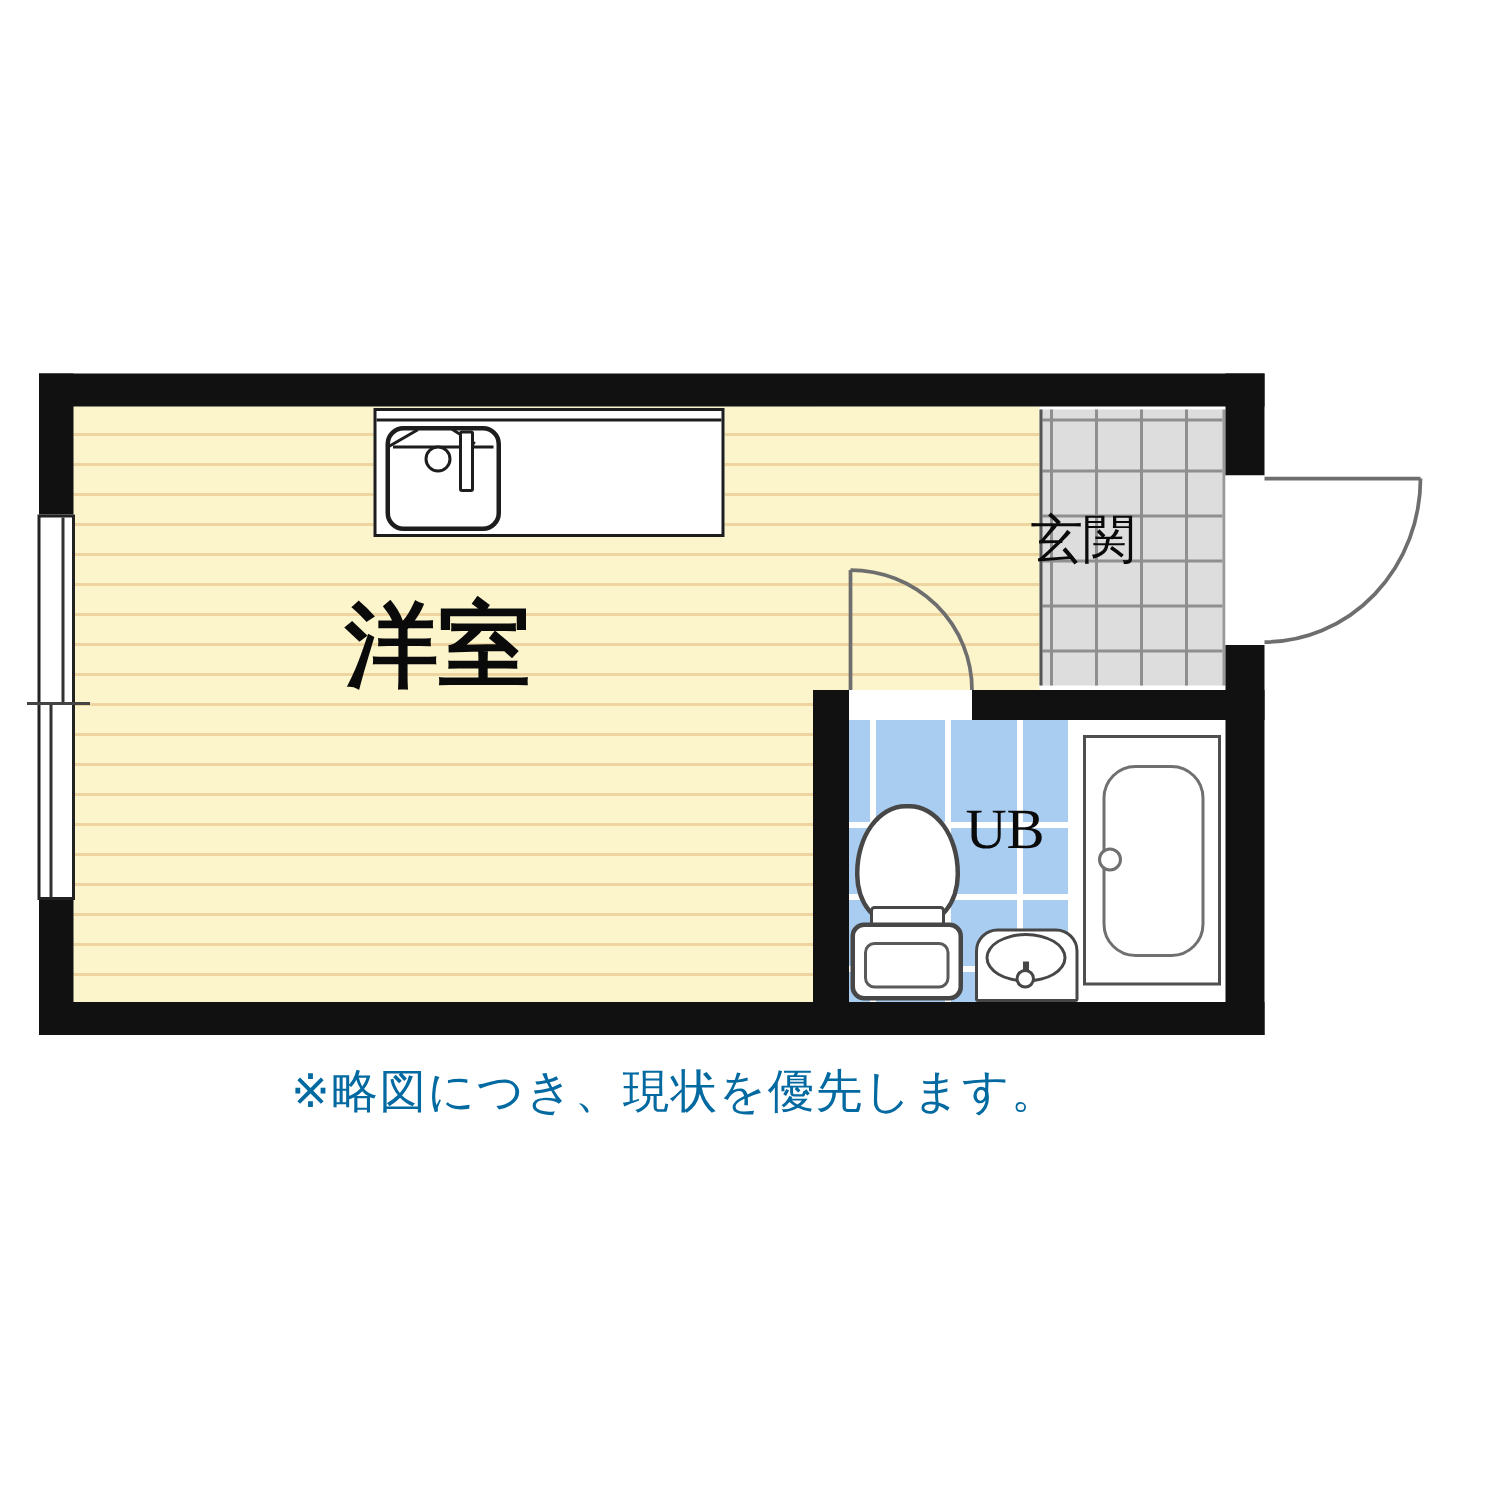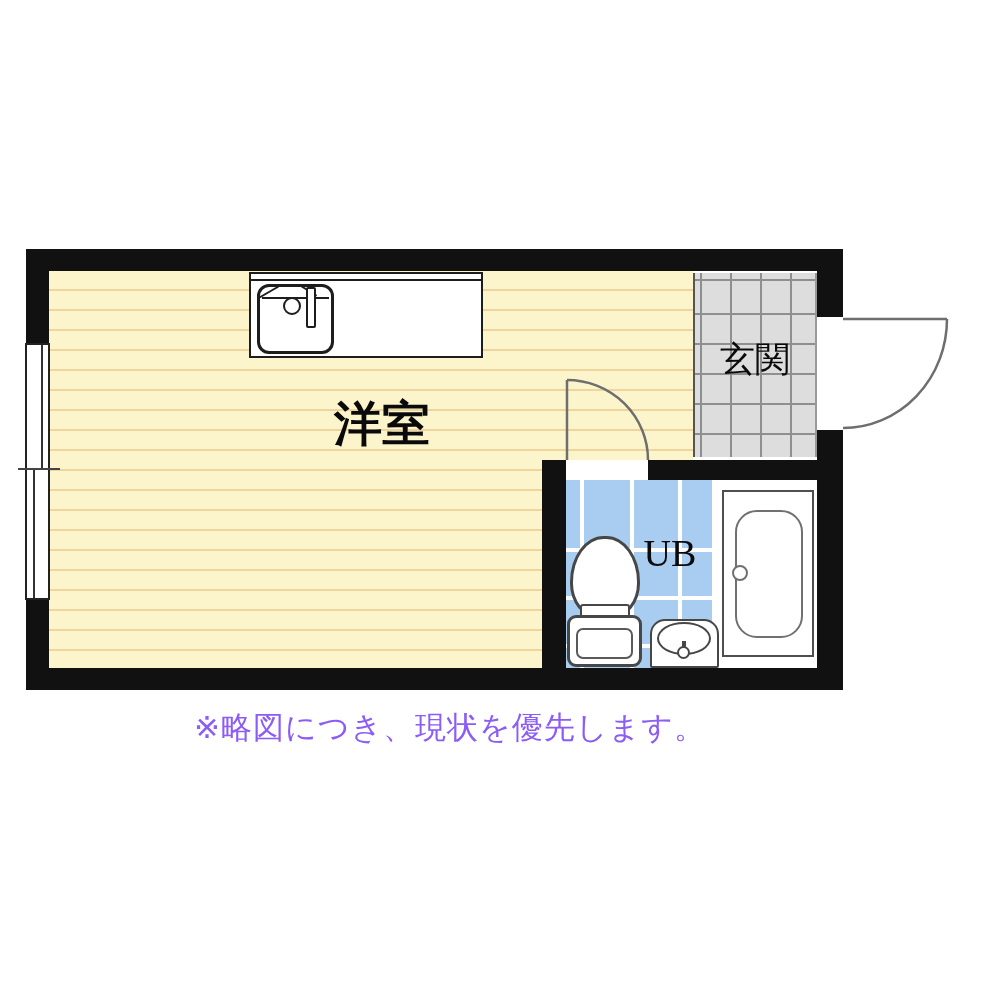--- a/index.html
+++ b/index.html
@@ -82,18 +82,18 @@
     <g stroke="#6e6e6e" stroke-width="2.5" fill="none">
       <line x1="567" y1="380" x2="567" y2="460"></line>
       <path d="M 567 380 A 81 80 0 0 1 648 460"></path>
     </g>
     <g stroke="#6e6e6e" stroke-width="2.5" fill="none">
       <line x1="843" y1="319" x2="947" y2="319"></line>
       <path d="M 947 319 A 104 109 0 0 1 843 428"></path>
     </g>
   </svg>
 
-  <div class="abs label" style="left:230px;top:400px;width:200px;text-align:right;font-size:48px;font-weight:600;">洋室</div>
-  <div class="abs label" style="left:700px;top:342px;width:110px;text-align:center;font-size:35px;">玄関</div>
+  <div class="abs label" style="left:230px;top:400px;width:200px;text-align:left;font-size:62px;font-weight:600;">洋室</div>
+  <div class="abs label" style="left:667px;top:342px;width:110px;text-align:center;font-size:35px;">玄関</div>
   <div class="abs label" style="left:640px;top:534px;width:60px;text-align:center;font-size:38px;">UB</div>
-  <div class="abs label" style="left:150px;top:712px;width:600px;text-align:center;font-size:31px;letter-spacing:1px;color:#8b5cf6;font-family:'Liberation Sans','DejaVu Sans',sans-serif;">※略図につき、現状を優先します。</div>
+  <div class="abs label" style="left:150px;top:712px;width:600px;text-align:center;font-size:31px;letter-spacing:1px;color:#0369a1;font-family:'Liberation Sans','DejaVu Sans',sans-serif;">※略図につき、現状を優先します。</div>
 
 </div>
 
 </body></html>

